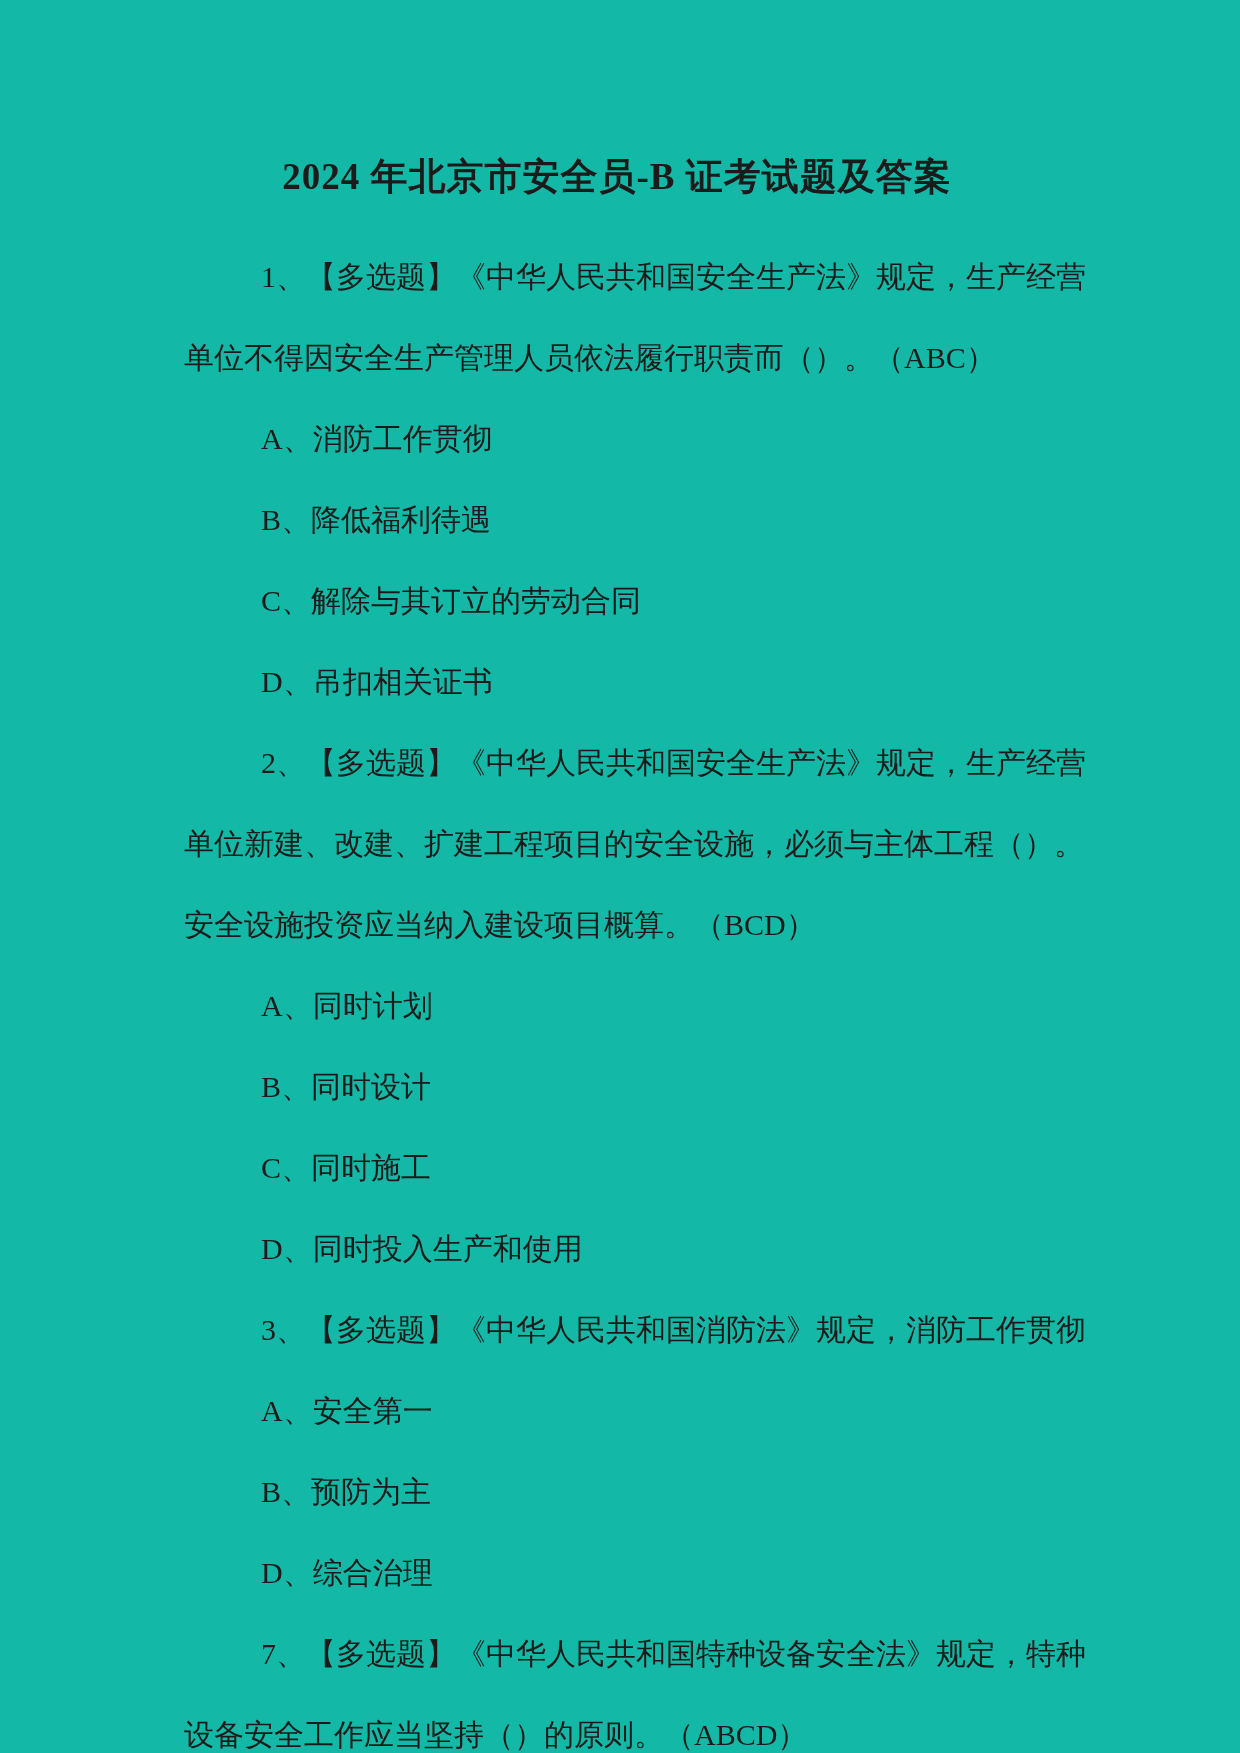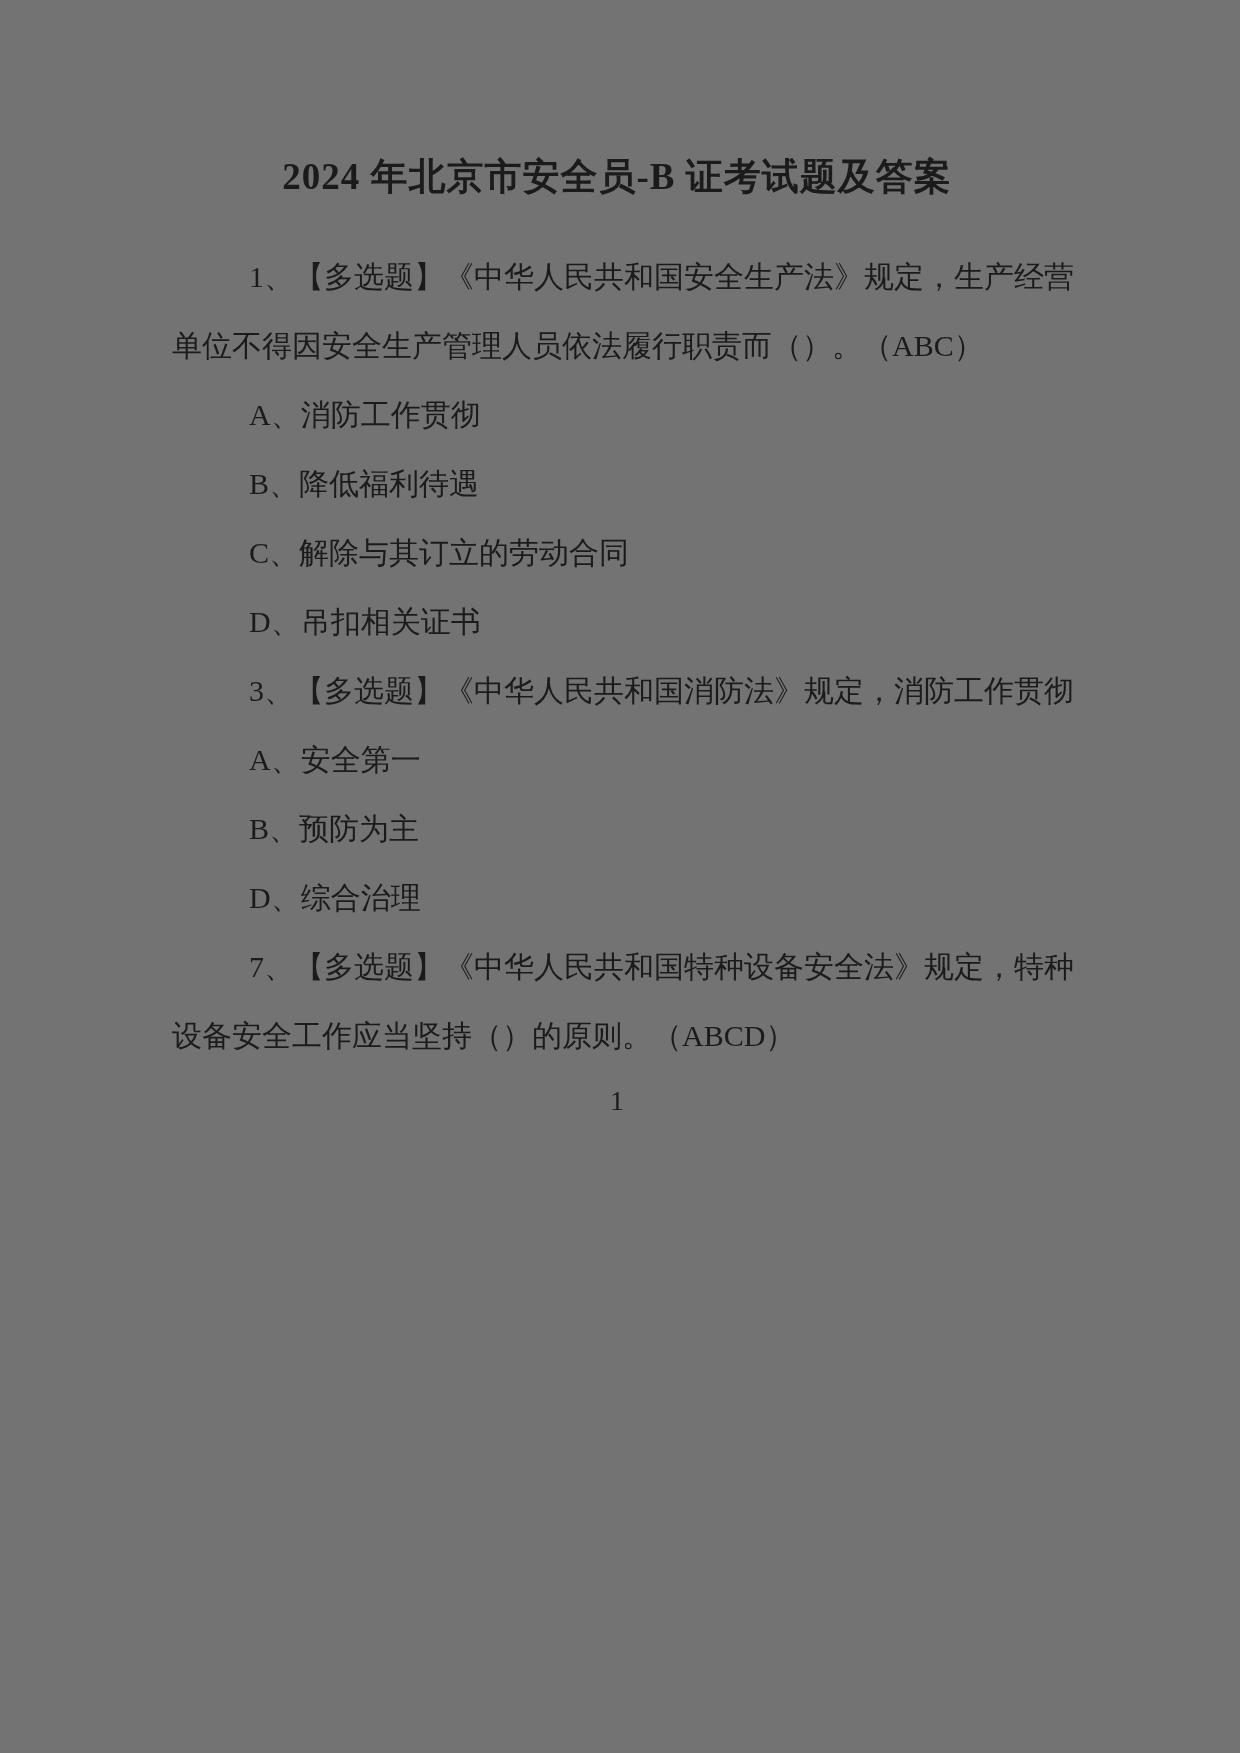--- a/index.html
+++ b/index.html
@@ -4,40 +4,40 @@
 <style>
   html, body {
     margin: 0;
     padding: 0;
     background: #ffffff;
   }
   .page {
     position: relative;
     width: 1240px;
     height: 1753px;
-    background: #737373;
+    background: #14b8a6;
     color: #1b1b1b;
     font-family: "Liberation Serif", "DejaVu Serif", serif;
     overflow: hidden;
   }
   .content {
     padding-left: 168px;
     width: 898px;
   }
   .doc-title {
     margin: 142px 0 0 0;
     font-size: 37px;
     font-weight: bold;
     line-height: 70px;
     text-align: center;
     letter-spacing: 1px;
     white-space: nowrap;
   }
   .line {
-    margin: 4px;
+    margin: 16px;
     font-size: 30px;
     line-height: 65px;
     white-space: nowrap;
   }
   .line.first {
     margin-top: 32px;
   }
   .indent {
     text-indent: 77px;
   }
@@ -59,20 +59,29 @@
 
     <section>
       <p class="line indent first">1、【多选题】《中华人民共和国安全生产法》规定，生产经营</p>
       <p class="line">单位不得因安全生产管理人员依法履行职责而（）。（ABC）</p>
       <p class="line indent">A、消防工作贯彻</p>
       <p class="line indent">B、降低福利待遇</p>
       <p class="line indent">C、解除与其订立的劳动合同</p>
       <p class="line indent">D、吊扣相关证书</p>
     </section>
 
+    <section>
+      <p class="line indent">2、【多选题】《中华人民共和国安全生产法》规定，生产经营</p>
+      <p class="line">单位新建、改建、扩建工程项目的安全设施，必须与主体工程（）。</p>
+      <p class="line">安全设施投资应当纳入建设项目概算。（BCD）</p>
+      <p class="line indent">A、同时计划</p>
+      <p class="line indent">B、同时设计</p>
+      <p class="line indent">C、同时施工</p>
+      <p class="line indent">D、同时投入生产和使用</p>
+    </section>
 
     <section>
       <p class="line indent">3、【多选题】《中华人民共和国消防法》规定，消防工作贯彻</p>
       <p class="line indent">A、安全第一</p>
       <p class="line indent">B、预防为主</p>
       <p class="line indent">D、综合治理</p>
     </section>
 
     <section>
       <p class="line indent">7、【多选题】《中华人民共和国特种设备安全法》规定，特种</p>

